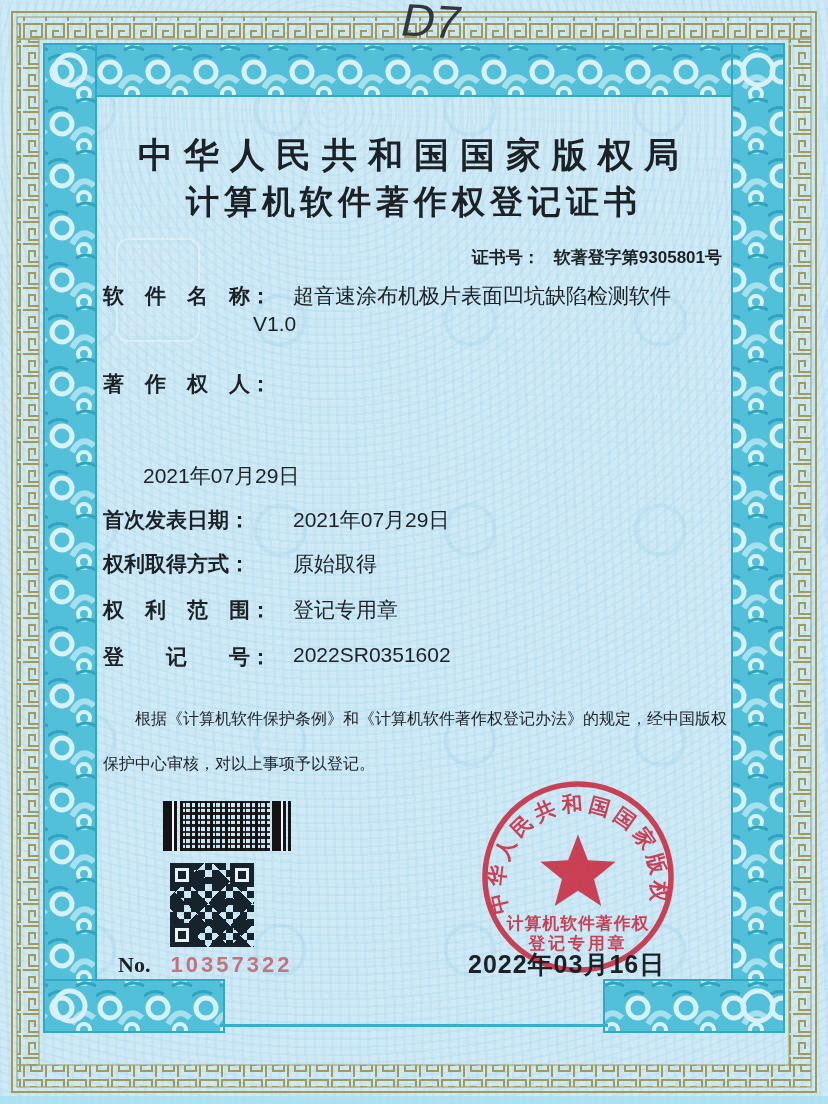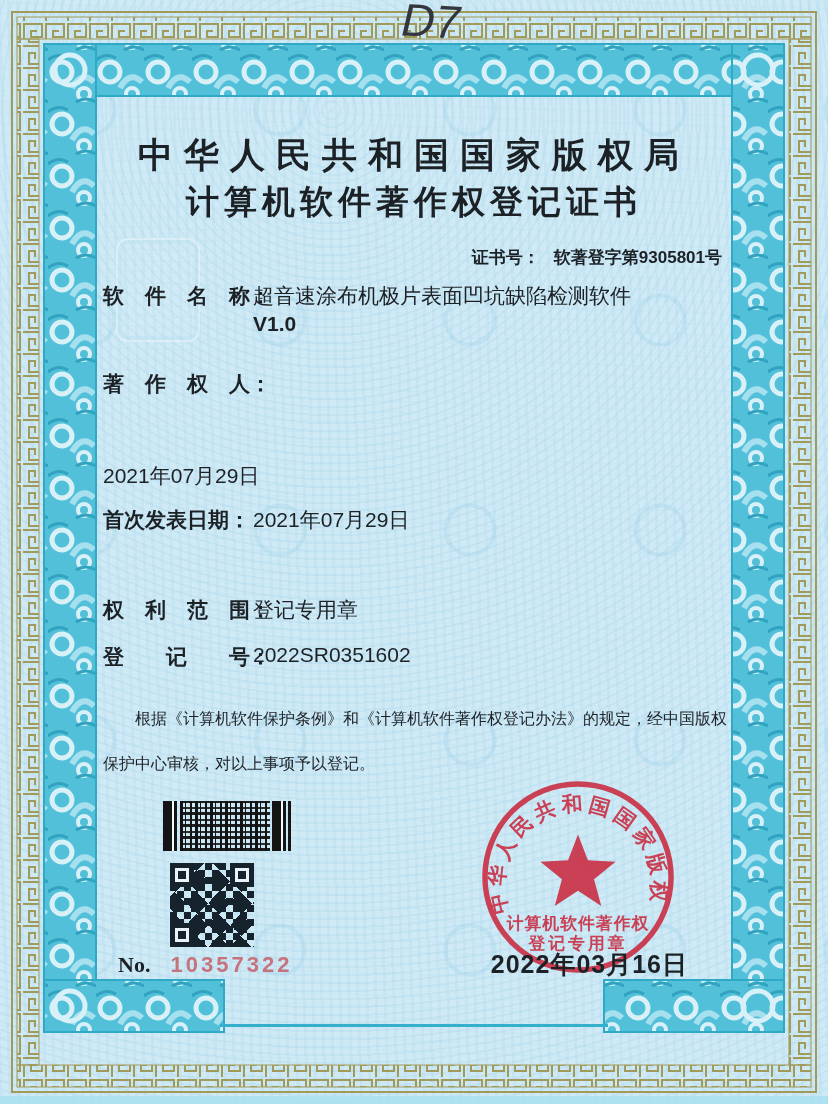--- a/index.html
+++ b/index.html
@@ -17,28 +17,28 @@
   .abs{position:absolute;}
   
   .issuer{top:132px;left:0;width:100%;text-align:center;font-family:"Liberation Serif",serif;
     font-size:35px;font-weight:700;letter-spacing:11px;}
   .doc-title{top:180px;left:0;width:100%;text-align:center;font-family:"Liberation Serif",serif;
     font-size:33px;font-weight:700;letter-spacing:5px;}
   .cert-no{top:246px;right:106px;font-size:17px;font-weight:700;margin-left:44px;}
   .cert-no .lbl{margin-right:14px;}
   .row{left:103px;width:640px;font-size:21px;display:flex;}
   .row .lbl{font-weight:700;width:150px;flex:0 0 150px;white-space:nowrap;}
-  .row .val{font-weight:500;white-space:nowrap;}
-  .row2{top:312px;left:253px;font-size:21px;font-weight:700;}
+  .row .val{font-weight:500;white-space:nowrap;margin-left:40px;}
+  .row2{top:312px;left:253px;font-size:21px;font-weight:400;}
   .statement{top:696px;left:103px;width:628px;font-size:16px;line-height:45px;
     text-indent:2em;font-weight:500;}
   .serial{top:952px;left:118px;font-size:22px;}
   .serial .no{font-family:"Liberation Serif",serif;font-weight:700;margin-right:14px;}
   .serial .num{letter-spacing:3px;font-weight:700;}
-  .issue-date{top:948px;left:468px;width:220px;text-align:right;font-size:25px;font-weight:700;letter-spacing:1px;}
+  .issue-date{top:948px;left:468px;width:220px;text-align:left;font-size:25px;font-weight:700;letter-spacing:1px;}
   .annotation{top:-6px;left:402px;font-size:46px;font-weight:400;color:#33373d;
     transform:rotate(3deg) skewX(-10deg);z-index:9;}
   
   .embossed{top:238px;left:116px;width:80px;height:100px;border-radius:12px;
     border:2px solid rgba(255,255,255,.6);background:rgba(255,255,255,.10);
     box-shadow:inset 0 0 0 4px rgba(170,215,235,.35);opacity:.55;}
   
   .barcode{top:801px;left:163px;width:128px;height:50px;display:flex;}
   .bc-left{width:17px;height:100%;
     background:linear-gradient(90deg,#141414 0 9px,#f2f8fb 9px 11px,#141414 11px 14px,rgba(0,0,0,0) 14px);}
@@ -133,20 +133,24 @@
 
     <div class="abs row" style="top:462px">
       <span class="val">2021年07月29日</span>
     </div>
 
     <div class="abs row" style="top:506px">
       <span class="lbl">首次发表日期：</span>
       <span class="val">2021年07月29日</span>
     </div>
 
+    <div class="abs row" style="top:550px">
+      <span class="lbl">权利取得方式：</span>
+      <span class="val">原始取得</span>
+    </div>
 
     <div class="abs row" style="top:596px">
       <span class="lbl">权　利　范　围：</span>
       <span class="val">登记专用章</span>
     </div>
 
     <div class="abs row" style="top:643px">
       <span class="lbl">登　　记　　号：</span>
       <span class="val">2022SR0351602</span>
     </div>

